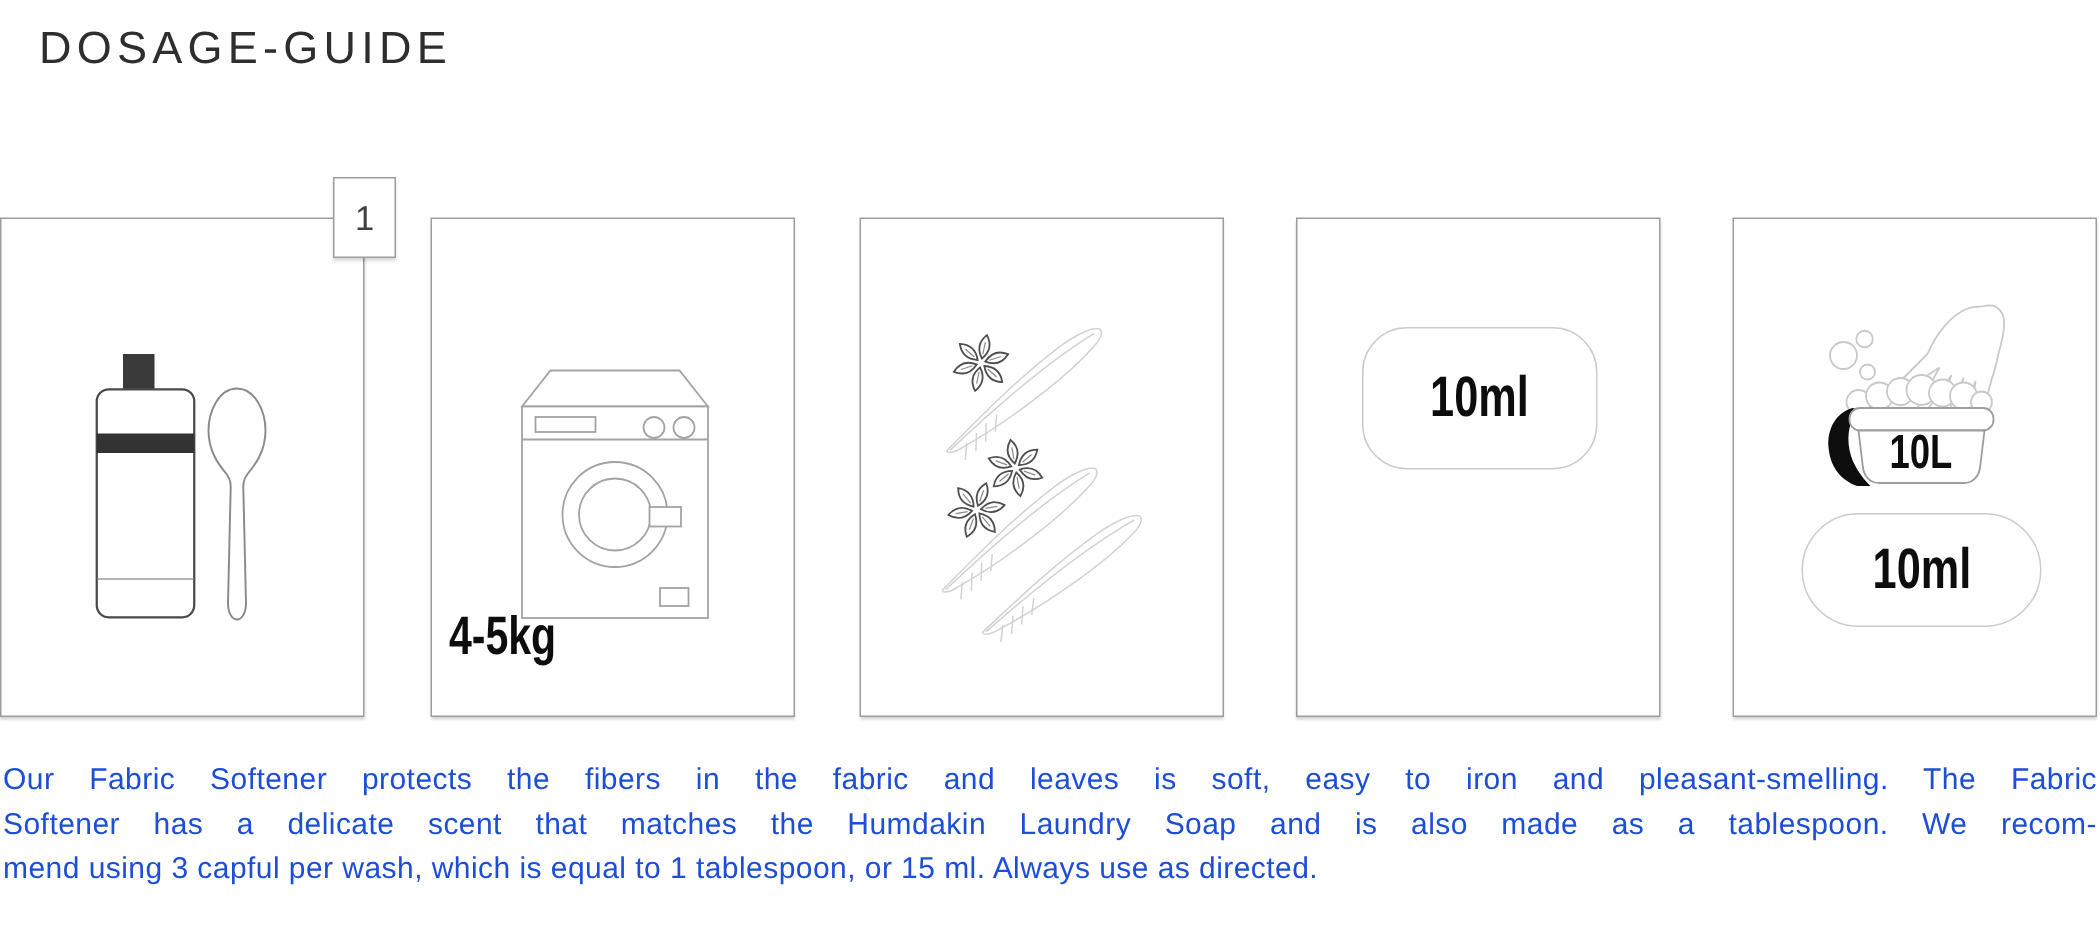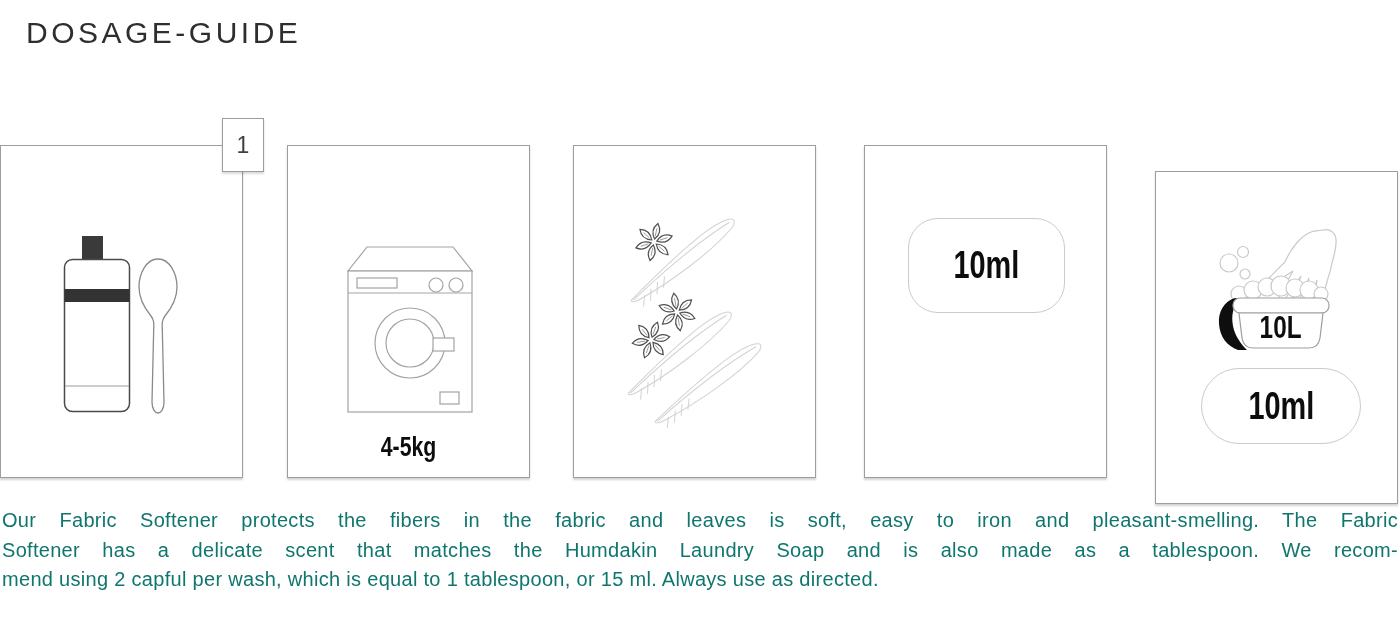--- a/index.html
+++ b/index.html
@@ -28,21 +28,21 @@
     height: 333px;
     width: 243px;
     background: #ffffff;
     border: 1px solid #9d9d9d;
     box-shadow: 0 2px 2px rgba(0,0,0,0.18);
   }
   .panel-1 { left: 0; }
   .panel-2 { left: 287px; }
   .panel-3 { left: 573px; }
   .panel-4 { left: 864px; }
-  .panel-5 { left: 1155px; margin-top: 26px; }
+  .panel-5 { left: 1155px; }
 
   .step-tab {
     position: absolute;
     left: 222px;
     top: 118px;
     width: 42px;
     height: 54px;
     background: #ffffff;
     border: 1px solid #9d9d9d;
     box-shadow: 0 2px 2px rgba(0,0,0,0.15);
@@ -60,24 +60,23 @@
     font-weight: 700;
     color: #0d0d0d;
     transform: scaleX(0.76);
     transform-origin: center;
     white-space: nowrap;
   }
 
   .machine-label {
     position: absolute;
     left: 0;
-    top: 279px;
+    top: 256px;
     width: 100%;
-    text-align: center;
-    font-size: 28px;
+    font-size: 36px;
     line-height: 44px;
   }
 
   .dose-box {
     position: absolute;
     left: 43px;
     width: 157px;
     height: 95px;
     border: 1px solid #cbcbcb;
     border-radius: 30px;
@@ -118,21 +117,21 @@
   .abs-svg { position: absolute; }
 
   .description {
     position: absolute;
     left: 2px;
     top: 506px;
     width: 1396px;
     font-size: 20px;
     line-height: 29.5px;
     letter-spacing: 0.3px;
-    color: #0f766e;
+    color: #1d4ed8;
   }
   .desc-line { text-align: justify; text-align-last: justify; }
   .desc-line:last-child { text-align-last: left; }
 </style>
 </head>
 <body>
 
 <div class="page">
 
   <h1 class="title">DOSAGE-GUIDE</h1>
@@ -261,16 +260,16 @@
       <span class="num">10L</span>
     </div>
     <div class="pill">
       <span class="num">10ml</span>
     </div>
   </section>
 
   <div class="description">
     <div class="desc-line">Our Fabric Softener protects the fibers in the fabric and leaves is soft, easy to iron and pleasant-smelling. The Fabric</div>
     <div class="desc-line">Softener has a delicate scent that matches the Humdakin Laundry Soap and is also made as a tablespoon. We recom-</div>
-    <div class="desc-line">mend using 2 capful per wash, which is equal to 1 tablespoon, or 15 ml. Always use as directed.</div>
+    <div class="desc-line">mend using 3 capful per wash, which is equal to 1 tablespoon, or 15 ml. Always use as directed.</div>
   </div>
 
 </div>
 
 </body></html>

